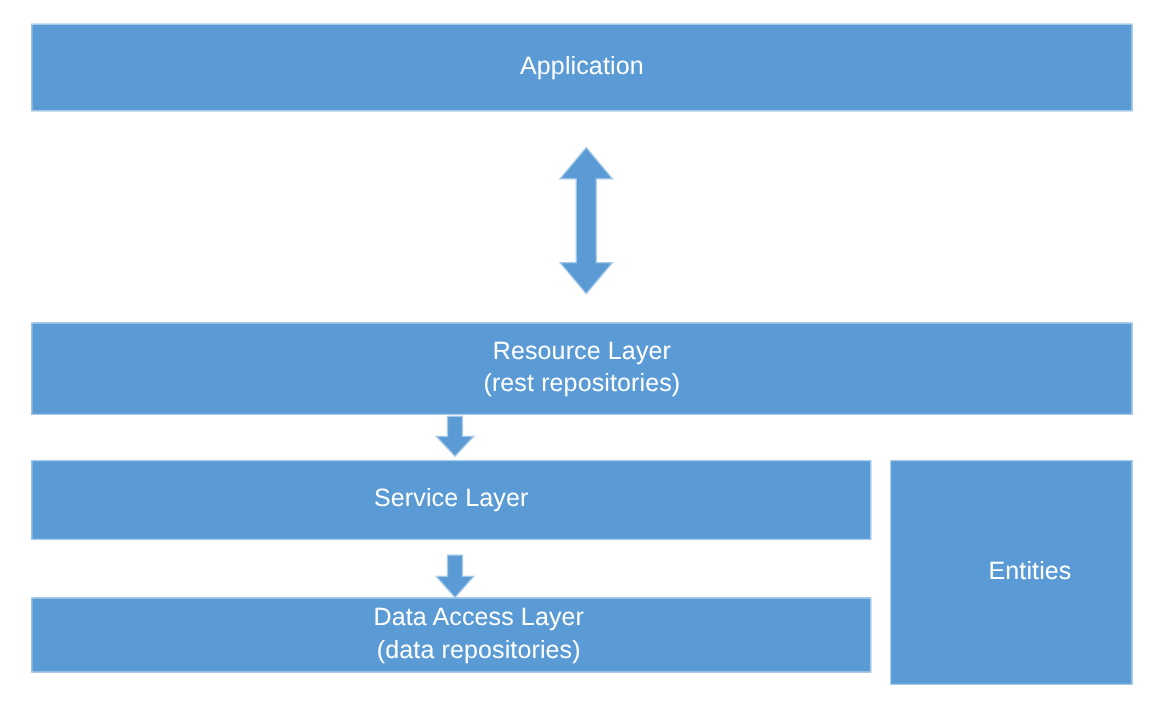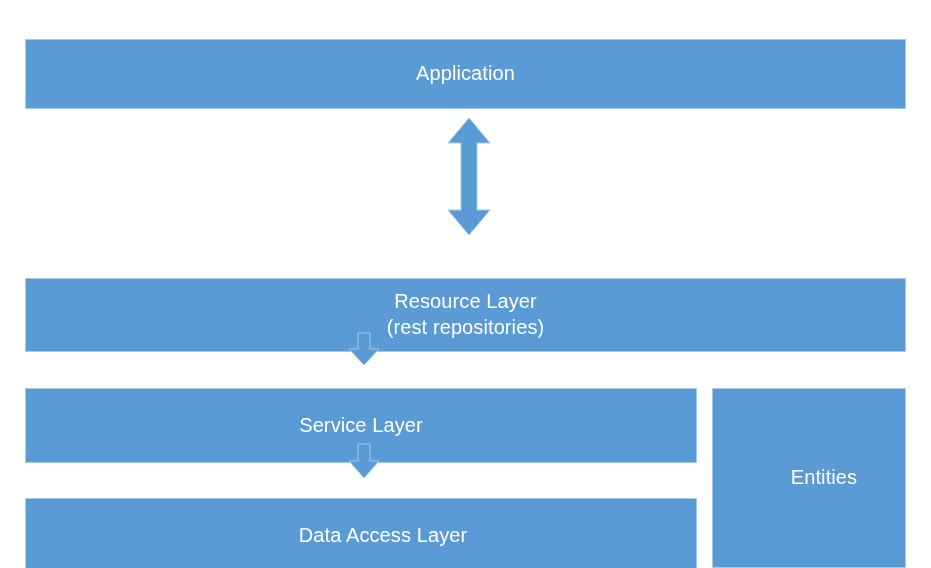--- a/index.html
+++ b/index.html
@@ -26,21 +26,20 @@
     display: flex;
     flex-direction: column;
     align-items: center;
     justify-content: center;
     color: #ffffff;
     text-align: center;
     line-height: 1.28;
     font-size: 20px;
     font-weight: 400;
     letter-spacing: 0.1px;
-    margin-top: 20px;
     -webkit-font-smoothing: antialiased;
   }
   .node-line {
     display: block;
     white-space: nowrap;
   }
   .connector {
     position: absolute;
   }
   .connector svg {
@@ -52,22 +51,22 @@
   .arrow-shape {
     fill: #5b9bd5;
     stroke: #a6c9e8;
     stroke-width: 1;
     stroke-linejoin: miter;
   }
 
   
   #box-application   { left: 25px;  top: 19px;  width: 881px; height: 70px;  }
   #box-resource      { left: 25px;  top: 258px; width: 881px; height: 74px; text-align: center;  }
-  #box-service       { left: 25px;  top: 368px; width: 672px; height: 75px;  }
-  #box-dataaccess    { left: 25px;  top: 478px; width: 672px; height: 75px; padding-left: 44px;  }
+  #box-service       { left: 25px;  top: 368px; width: 672px; height: 64px;  }
+  #box-dataaccess    { left: 25px;  top: 478px; width: 672px; height: 60px; padding-left: 44px;  }
   #box-entities      { left: 712px; top: 368px; width: 194px; height: 180px; padding-left: 30px; }
 
   #conn-app-resource { left: 447px; top: 117px; width: 44px;  height: 119px; }
   #conn-res-service  { left: 348px; top: 332px; width: 32px;  height: 34px;  }
   #conn-svc-data     { left: 348px; top: 443px; width: 32px;  height: 36px;  }
 </style>
 </head>
 <body>
 
 <div id="diagram-canvas">
@@ -98,19 +97,20 @@
   </div>
 
   <div class="connector" id="conn-svc-data">
     <svg viewBox="0 0 32 36" preserveAspectRatio="none">
       <polygon class="arrow-shape" points="10,1 22,1 22,18 31,18 16,35 1,18 10,18"></polygon>
     </svg>
   </div>
 
   <div class="node-box" id="box-dataaccess">
     <span class="node-line">Data Access Layer</span>
+    <span class="node-line">(data repositories)</span>
   </div>
 
   <div class="node-box" id="box-entities">
     <span class="node-line">Entities</span>
   </div>
 
 </div>
 
 </body></html>

